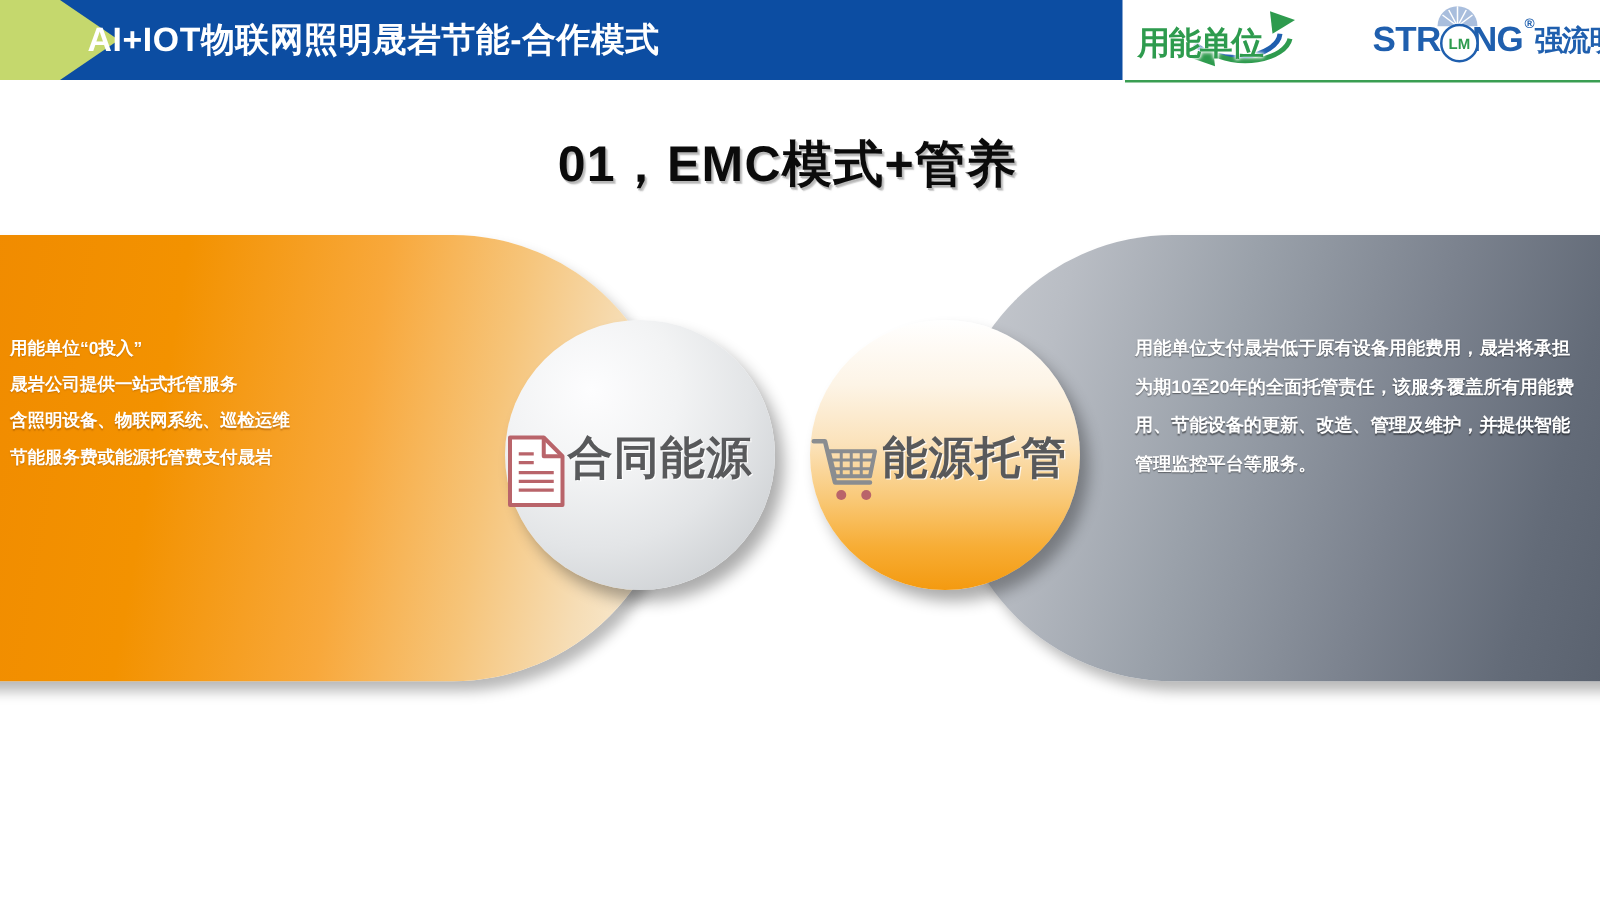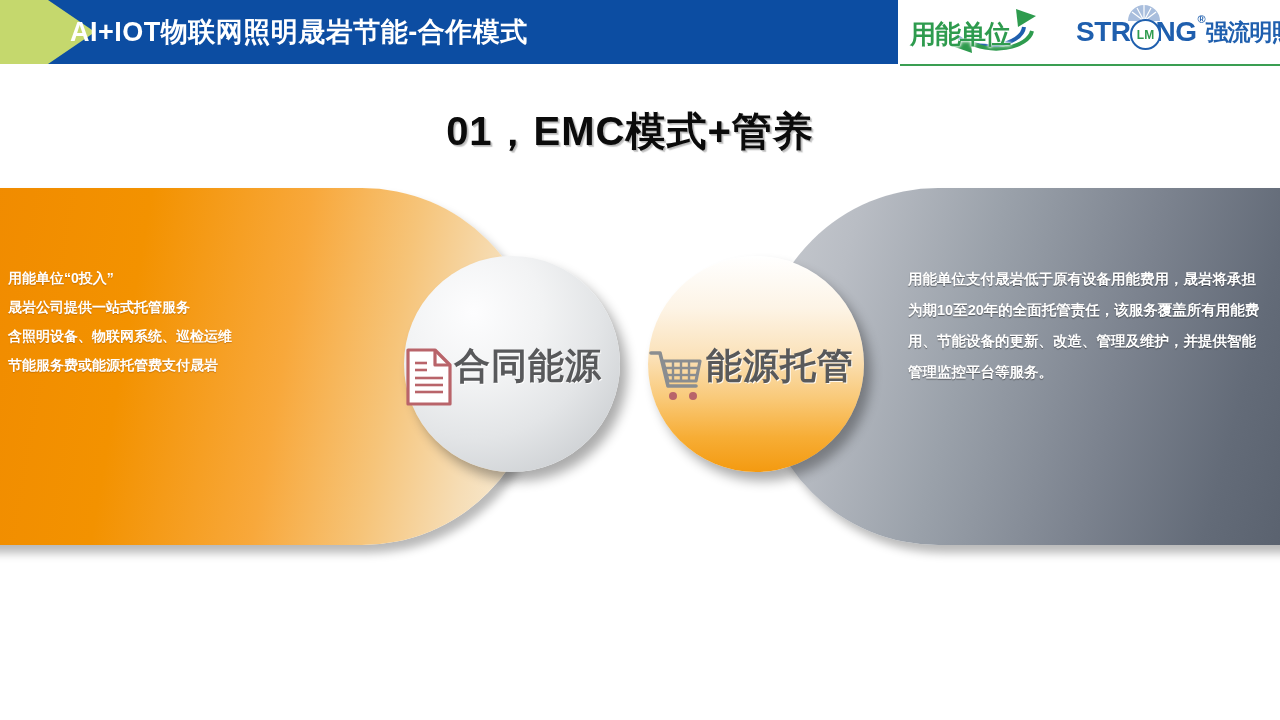--- a/index.html
+++ b/index.html
@@ -62,20 +62,21 @@
     display:flex;align-items:flex-start;
     margin-left:4px;
     height:56px;
   }
   .logo-strong{
     position:relative;
     font-size:28px;font-weight:bold;color:#1f5fae;
     letter-spacing:-0.5px;
     line-height:56px;
     white-space:nowrap;
+    margin-left:22px;
   }
   .logo-strong .gap{ display:inline-block;width:25px; }
   .lm-circle{
     position:absolute;left:54px;top:15px;
     width:27px;height:27px;border-radius:50%;
     border:2px solid #1f5fae;
     background:#fff;
     display:flex;align-items:center;justify-content:center;
     font-size:12px;font-weight:bold;color:#2e9b4e;
     letter-spacing:0;

